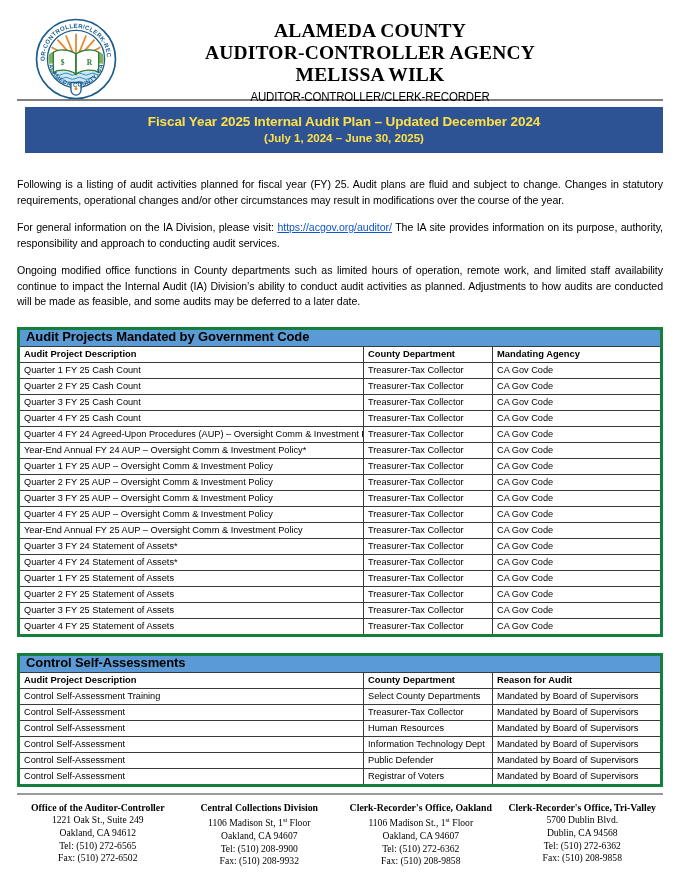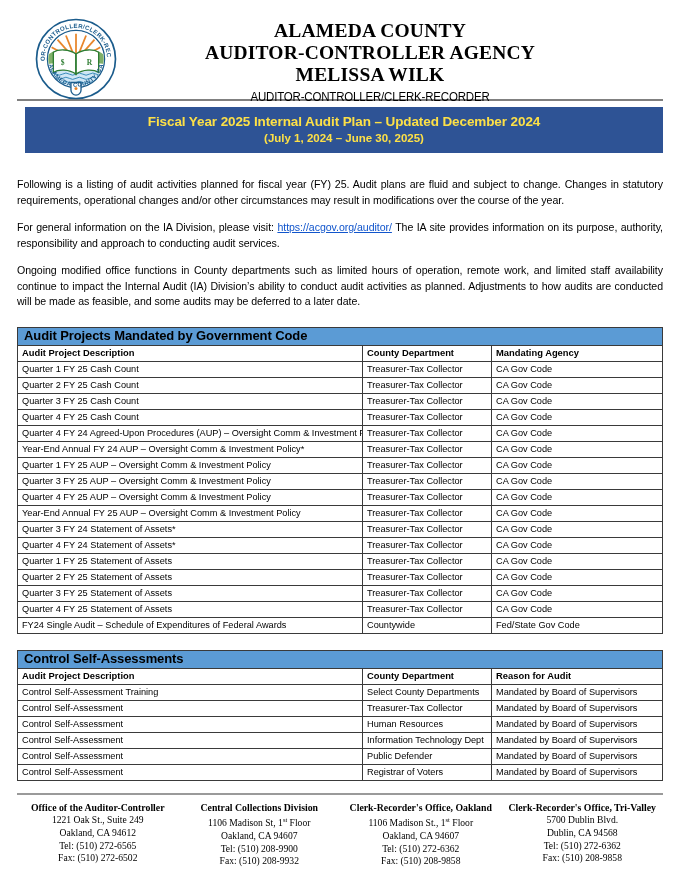--- a/index.html
+++ b/index.html
@@ -119,21 +119,21 @@
   .tbl-block {
     margin: 0 17px;
   }
   .tbl-block.first { margin-top: 17px; }
   .tbl-block.second { margin-top: 16px; }
 
   table.auditTable {
     width: 100%;
     border-collapse: collapse;
     table-layout: fixed;
-    border: 1px solid #15803d;
+    border: 3px solid #15803d;
   }
   table.auditTable td,
   table.auditTable th {
     border: 1px solid #3a3a3a;
     padding: 1px 4px 2px 4px;
     font-size: 9.2px;
     line-height: 12px;
     text-align: left;
     vertical-align: middle;
     height: 13px;
@@ -313,20 +313,25 @@
             <td>Year-End Annual FY 24 AUP – Oversight Comm &amp; Investment Policy*</td>
             <td>Treasurer-Tax Collector</td>
             <td>CA Gov Code</td>
           </tr>
         <tr class="data-row">
             <td>Quarter 1 FY 25 AUP – Oversight Comm &amp; Investment Policy</td>
             <td>Treasurer-Tax Collector</td>
             <td>CA Gov Code</td>
           </tr>
         <tr class="data-row">
+            <td>Quarter 2 FY 25 AUP – Oversight Comm &amp; Investment Policy</td>
+            <td>Treasurer-Tax Collector</td>
+            <td>CA Gov Code</td>
+          </tr>
+        <tr class="data-row">
             <td>Quarter 3 FY 25 AUP – Oversight Comm &amp; Investment Policy</td>
             <td>Treasurer-Tax Collector</td>
             <td>CA Gov Code</td>
           </tr>
         <tr class="data-row">
             <td>Quarter 4 FY 25 AUP – Oversight Comm &amp; Investment Policy</td>
             <td>Treasurer-Tax Collector</td>
             <td>CA Gov Code</td>
           </tr>
         <tr class="data-row">
@@ -356,25 +361,20 @@
           </tr>
         <tr class="data-row">
             <td>Quarter 3 FY 25 Statement of Assets</td>
             <td>Treasurer-Tax Collector</td>
             <td>CA Gov Code</td>
           </tr>
         <tr class="data-row">
             <td>Quarter 4 FY 25 Statement of Assets</td>
             <td>Treasurer-Tax Collector</td>
             <td>CA Gov Code</td>
-          </tr>
-        <tr class="data-row">
-            <td>FY24 Single Audit – Schedule of Expenditures of Federal Awards</td>
-            <td>Countywide</td>
-            <td>Fed/State Gov Code</td>
           </tr>
       </tbody>
     </table>
   </div>
 
   <div class="tbl-block second">
     <table class="auditTable">
       <colgroup>
           <col class="col-desc">
           <col class="col-dept">

